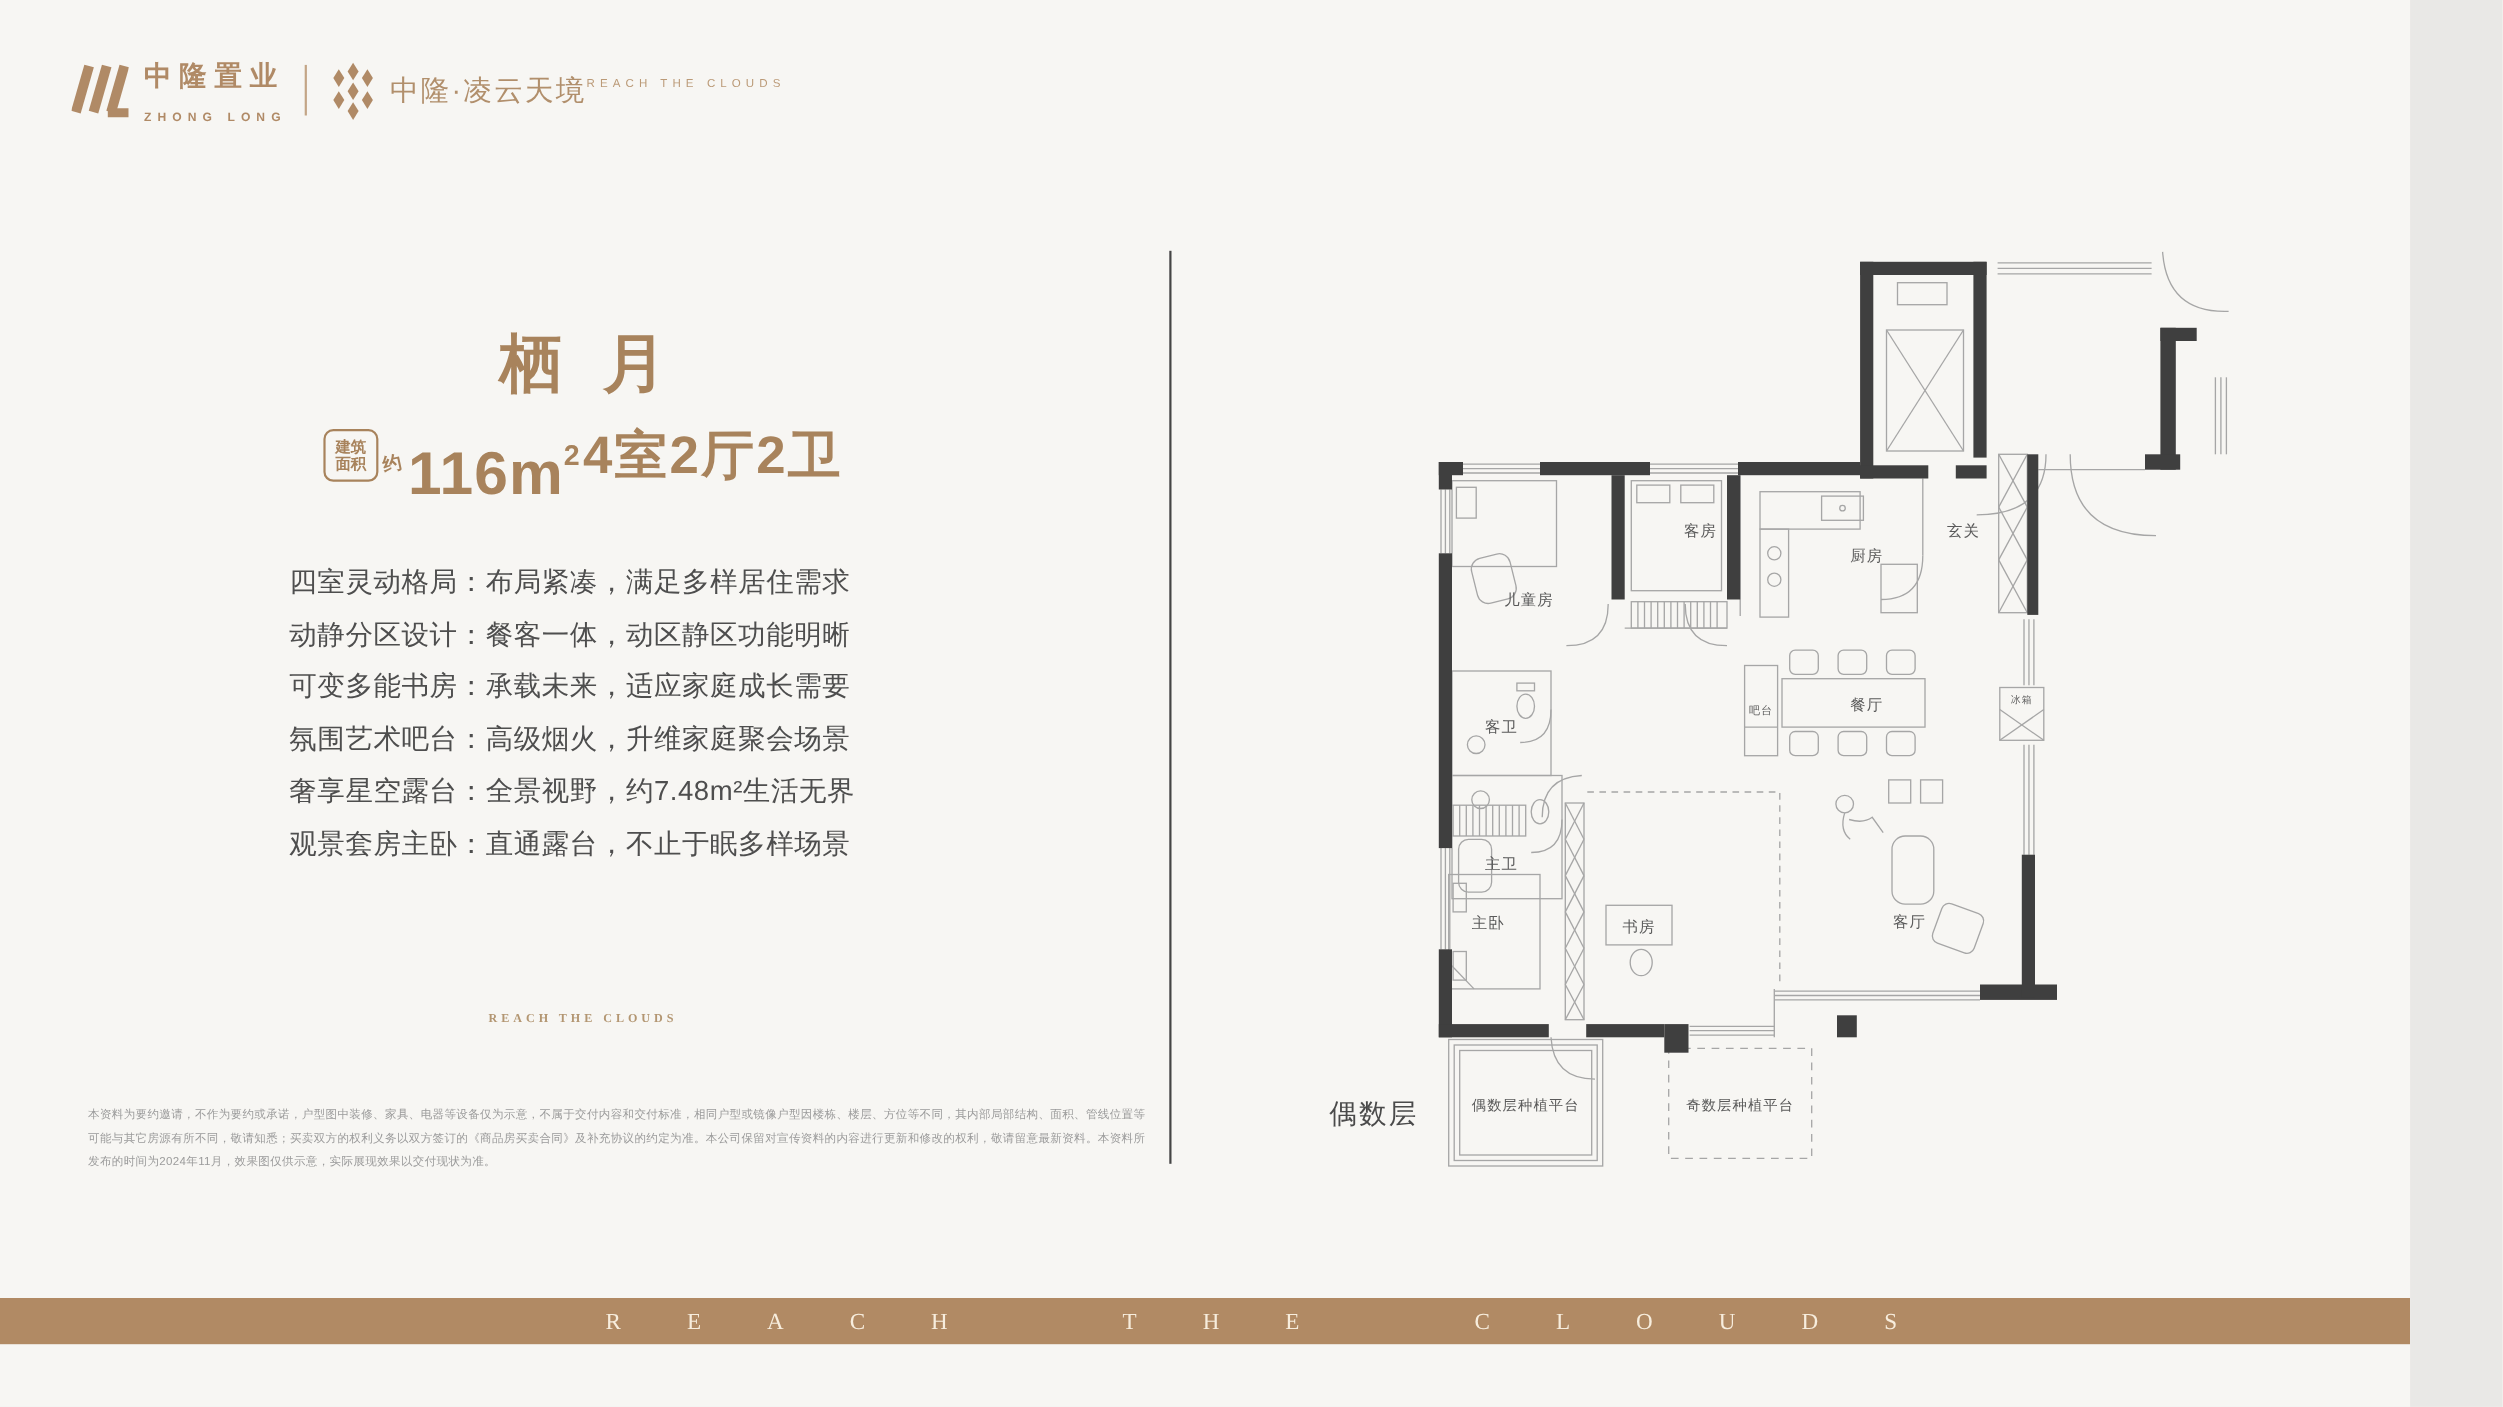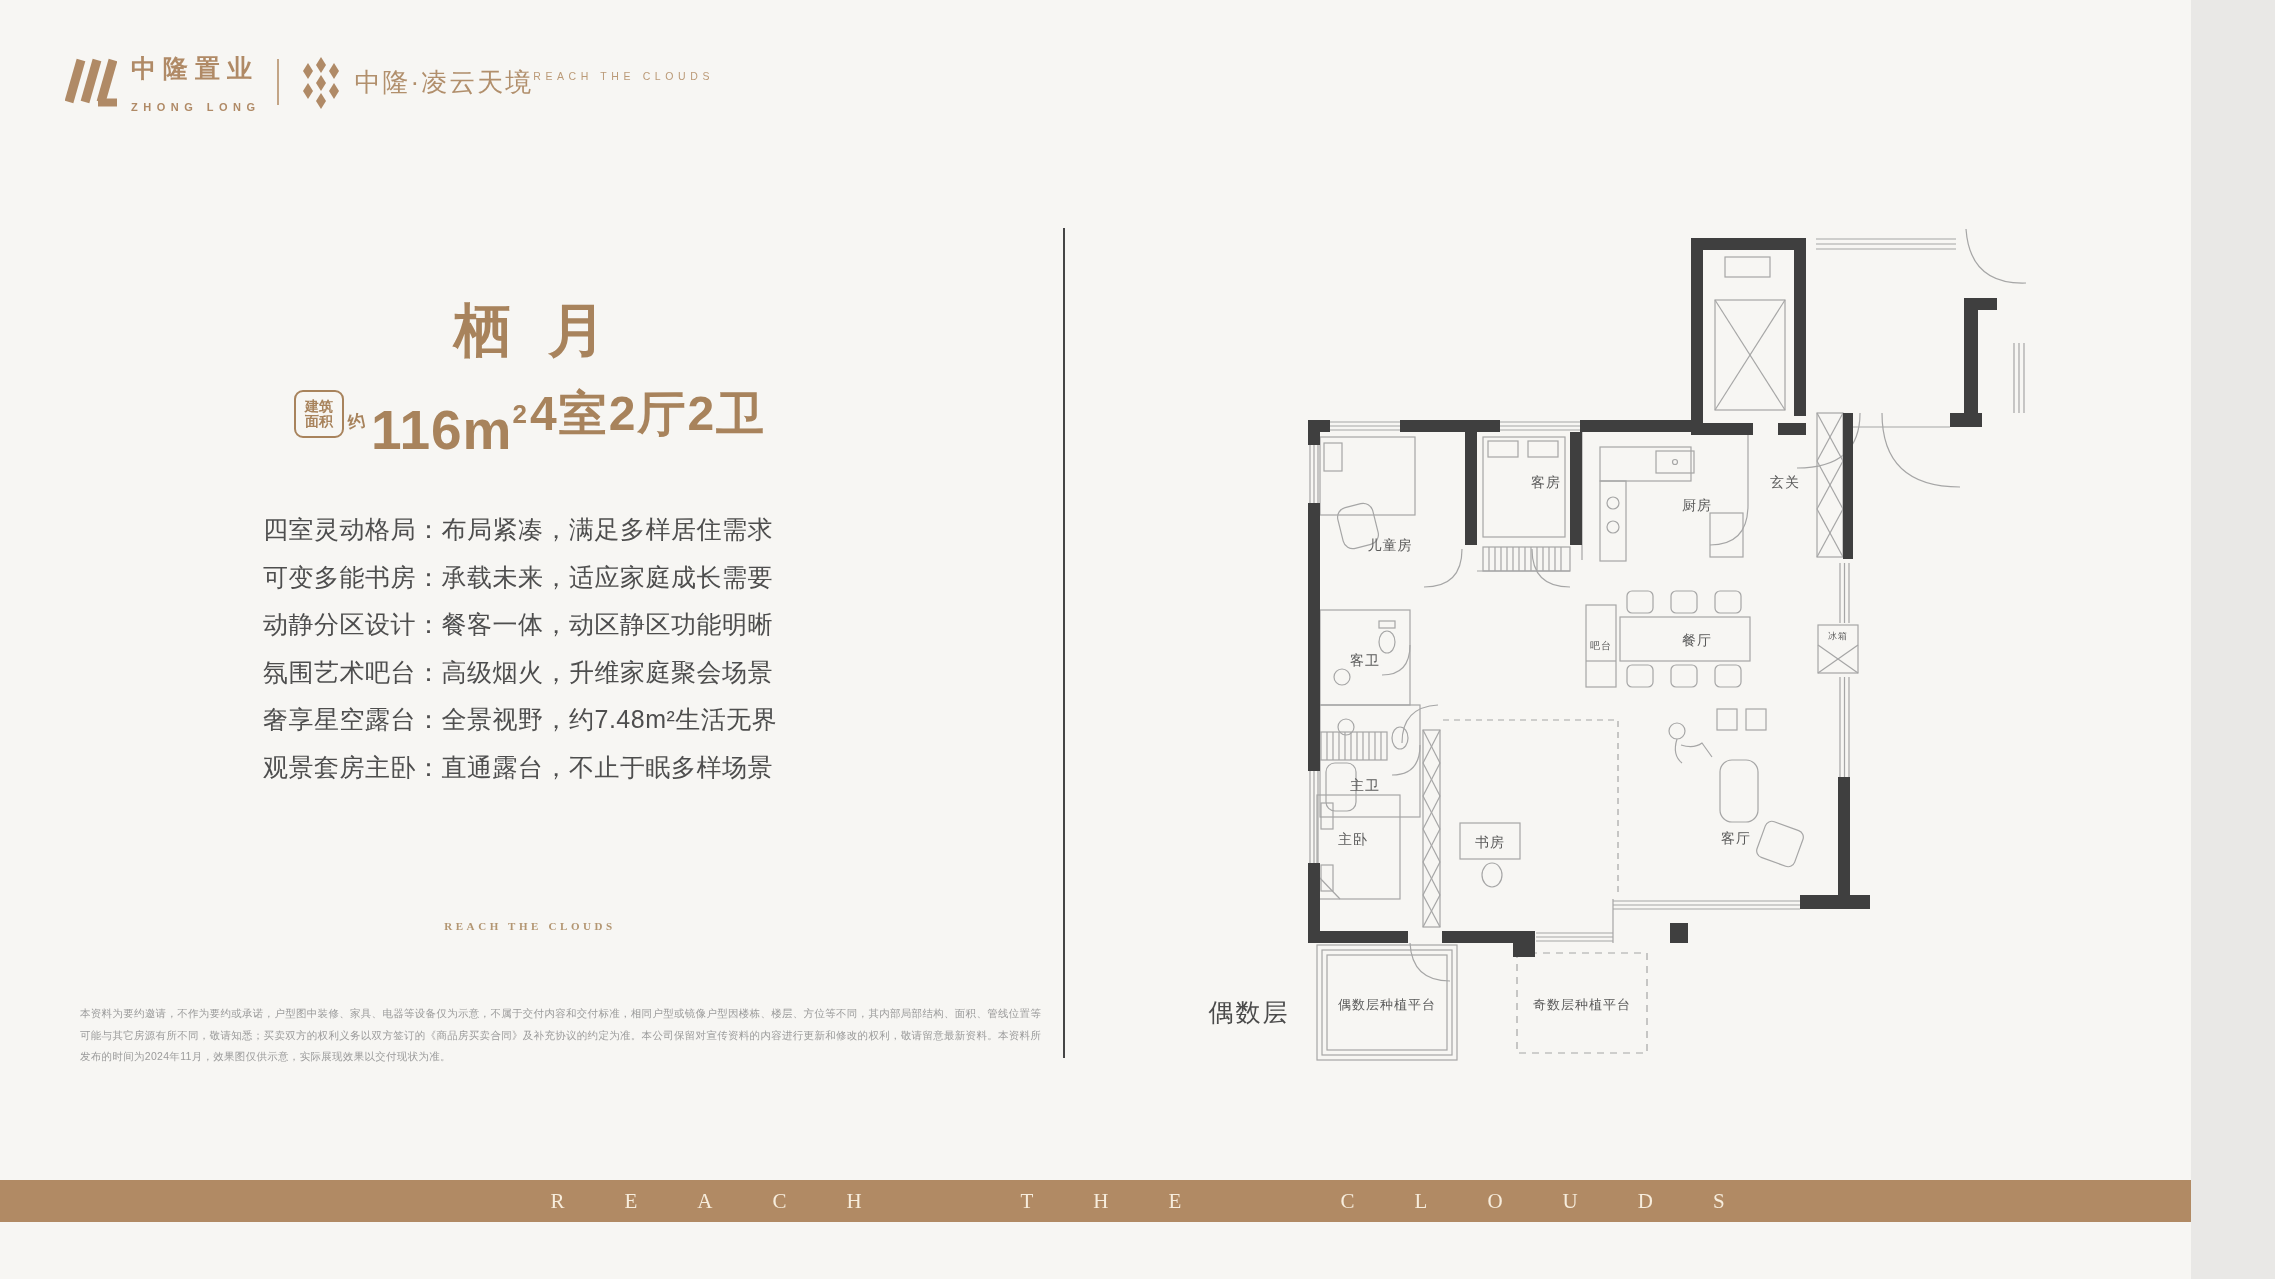--- a/index.html
+++ b/index.html
@@ -96,22 +96,22 @@
       <span>建筑</span>
       <span>面积</span>
     </div>
     <div class="badge-approx">约</div>
     <div class="area-num"><span>116m</span><span class="area-sup">2</span></div>
     <div class="area-layout">4室2厅2卫</div>
   </div>
 
   <div class="features">
     <div class="feature-line">四室灵动格局：布局紧凑，满足多样居住需求</div>
+    <div class="feature-line">动静分区设计：餐客一体，动区静区功能明晰</div>
     <div class="feature-line">可变多能书房：承载未来，适应家庭成长需要</div>
-    <div class="feature-line">动静分区设计：餐客一体，动区静区功能明晰</div>
     <div class="feature-line">氛围艺术吧台：高级烟火，升维家庭聚会场景</div>
     <div class="feature-line">奢享星空露台：全景视野，约7.48m²生活无界</div>
     <div class="feature-line">观景套房主卧：直通露台，不止于眠多样场景</div>
   </div>
 
   <div class="lingyun">
     <div class="lingyun-tag">REACH THE CLOUDS</div>
   </div>
 
   <div class="disclaimer">

